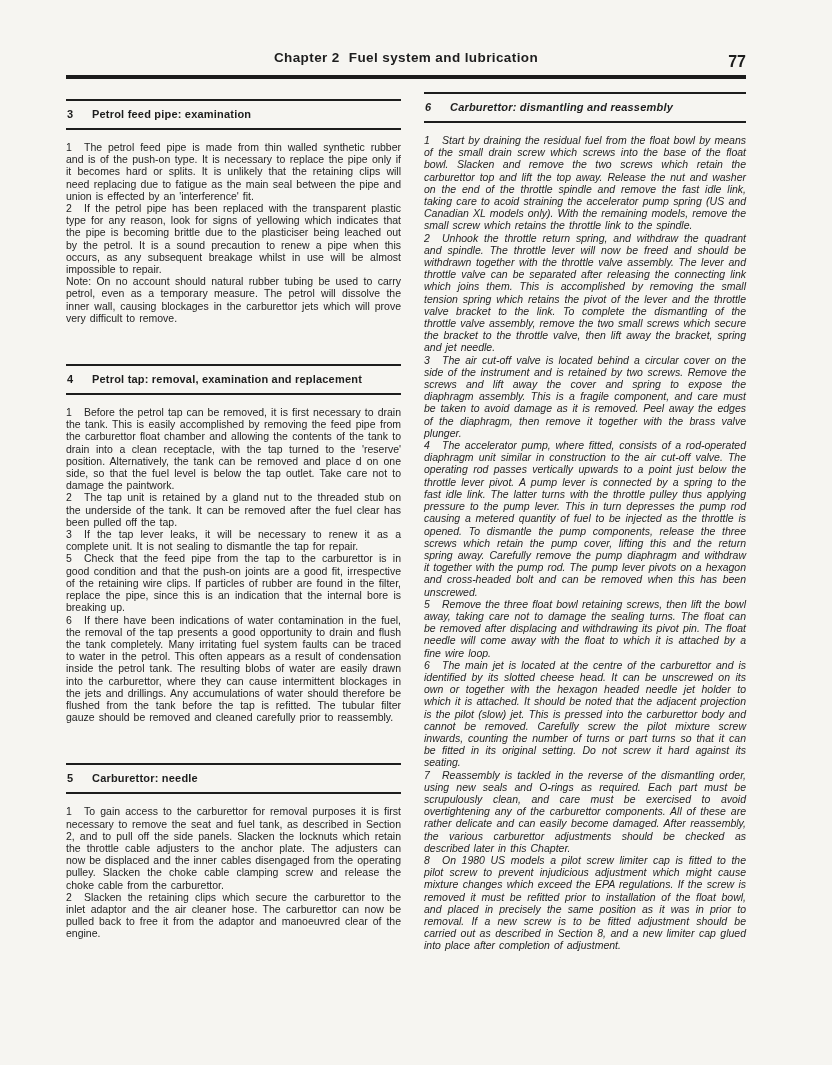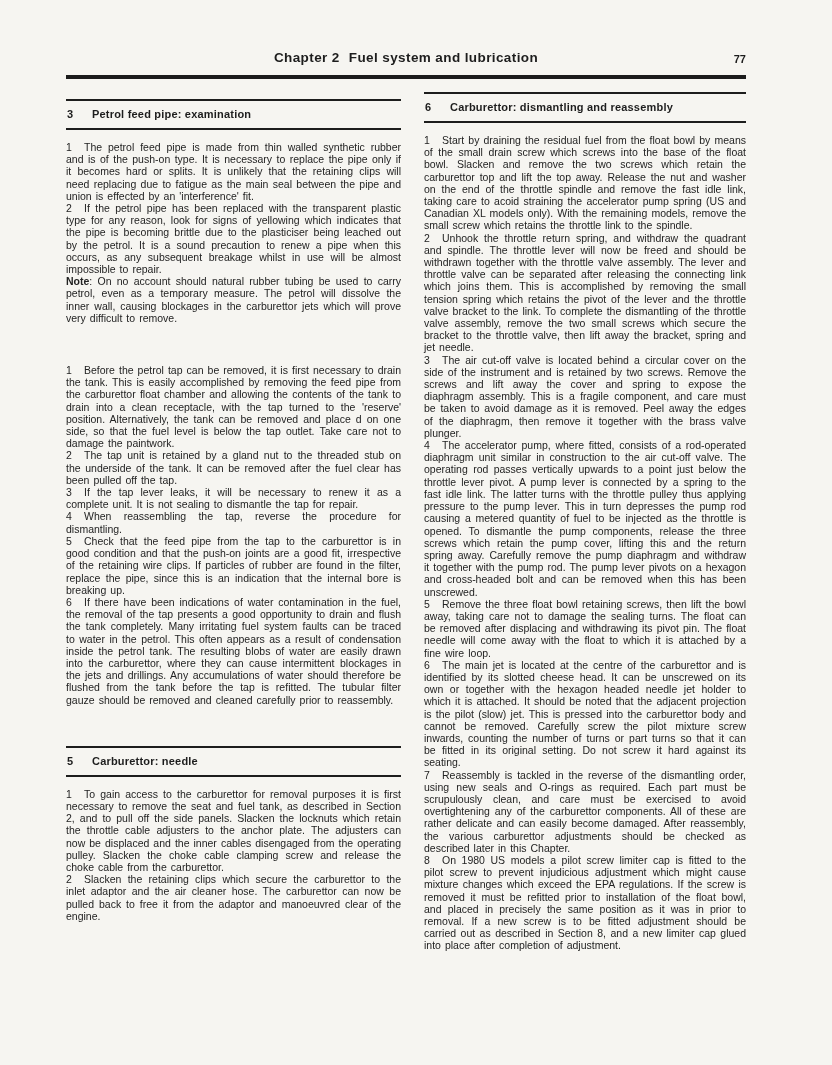--- a/index.html
+++ b/index.html
@@ -33,21 +33,21 @@
   .chapter-title .chapter-label {
     margin-right: 9px;
   }
   .page-number {
     position: absolute;
     top: 53px;
     left: 718px;
     width: 28px;
     text-align: right;
     font-weight: bold;
-    font-size: 11px;
+    font-size: 16px;
     color: #1d1d1d;
   }
   .header-rule {
     position: absolute;
     top: 75px;
     left: 66px;
     width: 680px;
     height: 3.5px;
     background: #1c1c1c;
   }
@@ -56,21 +56,21 @@
     top: 92px;
     left: 66px;
     width: 680px;
     display: flex;
     gap: 23px;
   }
   .column {
     flex: none;
   }
   .column-left  { width: 335px; }
-  .column-right { width: 322px; }
+  .column-right { width: 322px; font-style: italic; }
 
   .column-left .section:first-child { margin-top: 7px; }
   .section + .section { margin-top: 40px; }
 
   .section-heading {
     border-top: 2.5px solid #1d1d1d;
     border-bottom: 2.5px solid #1d1d1d;
     padding: 7px 0 8px 1px;
     font-weight: bold;
     font-size: 11px;
@@ -90,21 +90,21 @@
     color: #232323;
   }
   .paragraph {
     margin: 0;
   }
   .paragraph-number {
     display: inline-block;
     width: 18px;
   }
   .paragraph-lead {
-    font-weight: bold;
+    font-weight: normal;
   }
 </style>
 </head>
 <body>
 
 <div class="page">
 
   <div class="chapter-title">
     <span class="chapter-label">Chapter 2</span><span>Fuel system and lubrication</span>
   </div>
@@ -128,36 +128,36 @@
     <span class="paragraph-number">2</span><span class="paragraph-text">If the petrol pipe has been replaced with the transparent plastic type for any reason, look for signs of yellowing which indicates that the pipe is becoming brittle due to the plasticiser being leached out by the petrol. It is a sound precaution to renew a pipe when this occurs, as any subsequent breakage whilst in use will be almost impossible to repair.</span>
   </div>
 
   <div class="paragraph">
     <span class="paragraph-lead">Note</span><span class="paragraph-text">: On no account should natural rubber tubing be used to carry petrol, even as a temporary measure. The petrol will dissolve the inner wall, causing blockages in the carburettor jets which will prove very difficult to remove.</span>
   </div>
 </div>
   </div>
 
   <div class="section">
+    <div class="section-heading">
+      <span class="section-number">4</span><span class="section-title">Petrol tap: removal, examination and replacement</span>
+    </div>
     <div class="section-body">
   <div class="paragraph">
     <span class="paragraph-number">1</span><span class="paragraph-text">Before the petrol tap can be removed, it is first necessary to drain the tank. This is easily accomplished by removing the feed pipe from the carburettor float chamber and allowing the contents of the tank to drain into a clean receptacle, with the tap turned to the 'reserve' position. Alternatively, the tank can be removed and place d on one side, so that the fuel level is below the tap outlet. Take care not to damage the paintwork.</span>
   </div>
 
   <div class="paragraph">
     <span class="paragraph-number">2</span><span class="paragraph-text">The tap unit is retained by a gland nut to the threaded stub on the underside of the tank. It can be removed after the fuel clear has been pulled off the tap.</span>
   </div>
 
   <div class="paragraph">
     <span class="paragraph-number">3</span><span class="paragraph-text">If the tap lever leaks, it will be necessary to renew it as a complete unit. It is not sealing to dismantle the tap for repair.</span>
   </div>
 
-  <div class="paragraph">
-    <span class="paragraph-number">4</span><span class="paragraph-text">When reassembling the tap, reverse the procedure for dismantling.</span>
-  </div>
 
   <div class="paragraph">
     <span class="paragraph-number">5</span><span class="paragraph-text">Check that the feed pipe from the tap to the carburettor is in good condition and that the push-on joints are a good fit, irrespective of the retaining wire clips. If particles of rubber are found in the filter, replace the pipe, since this is an indication that the internal bore is breaking up.</span>
   </div>
 
   <div class="paragraph">
     <span class="paragraph-number">6</span><span class="paragraph-text">If there have been indications of water contamination in the fuel, the removal of the tap presents a good opportunity to drain and flush the tank completely. Many irritating fuel system faults can be traced to water in the petrol. This often appears as a result of condensation inside the petrol tank. The resulting blobs of water are easily drawn into the carburettor, where they can cause intermittent blockages in the jets and drillings. Any accumulations of water should therefore be flushed from the tank before the tap is refitted. The tubular filter gauze should be removed and cleaned carefully prior to reassembly.</span>
   </div>
 </div>
   </div>

